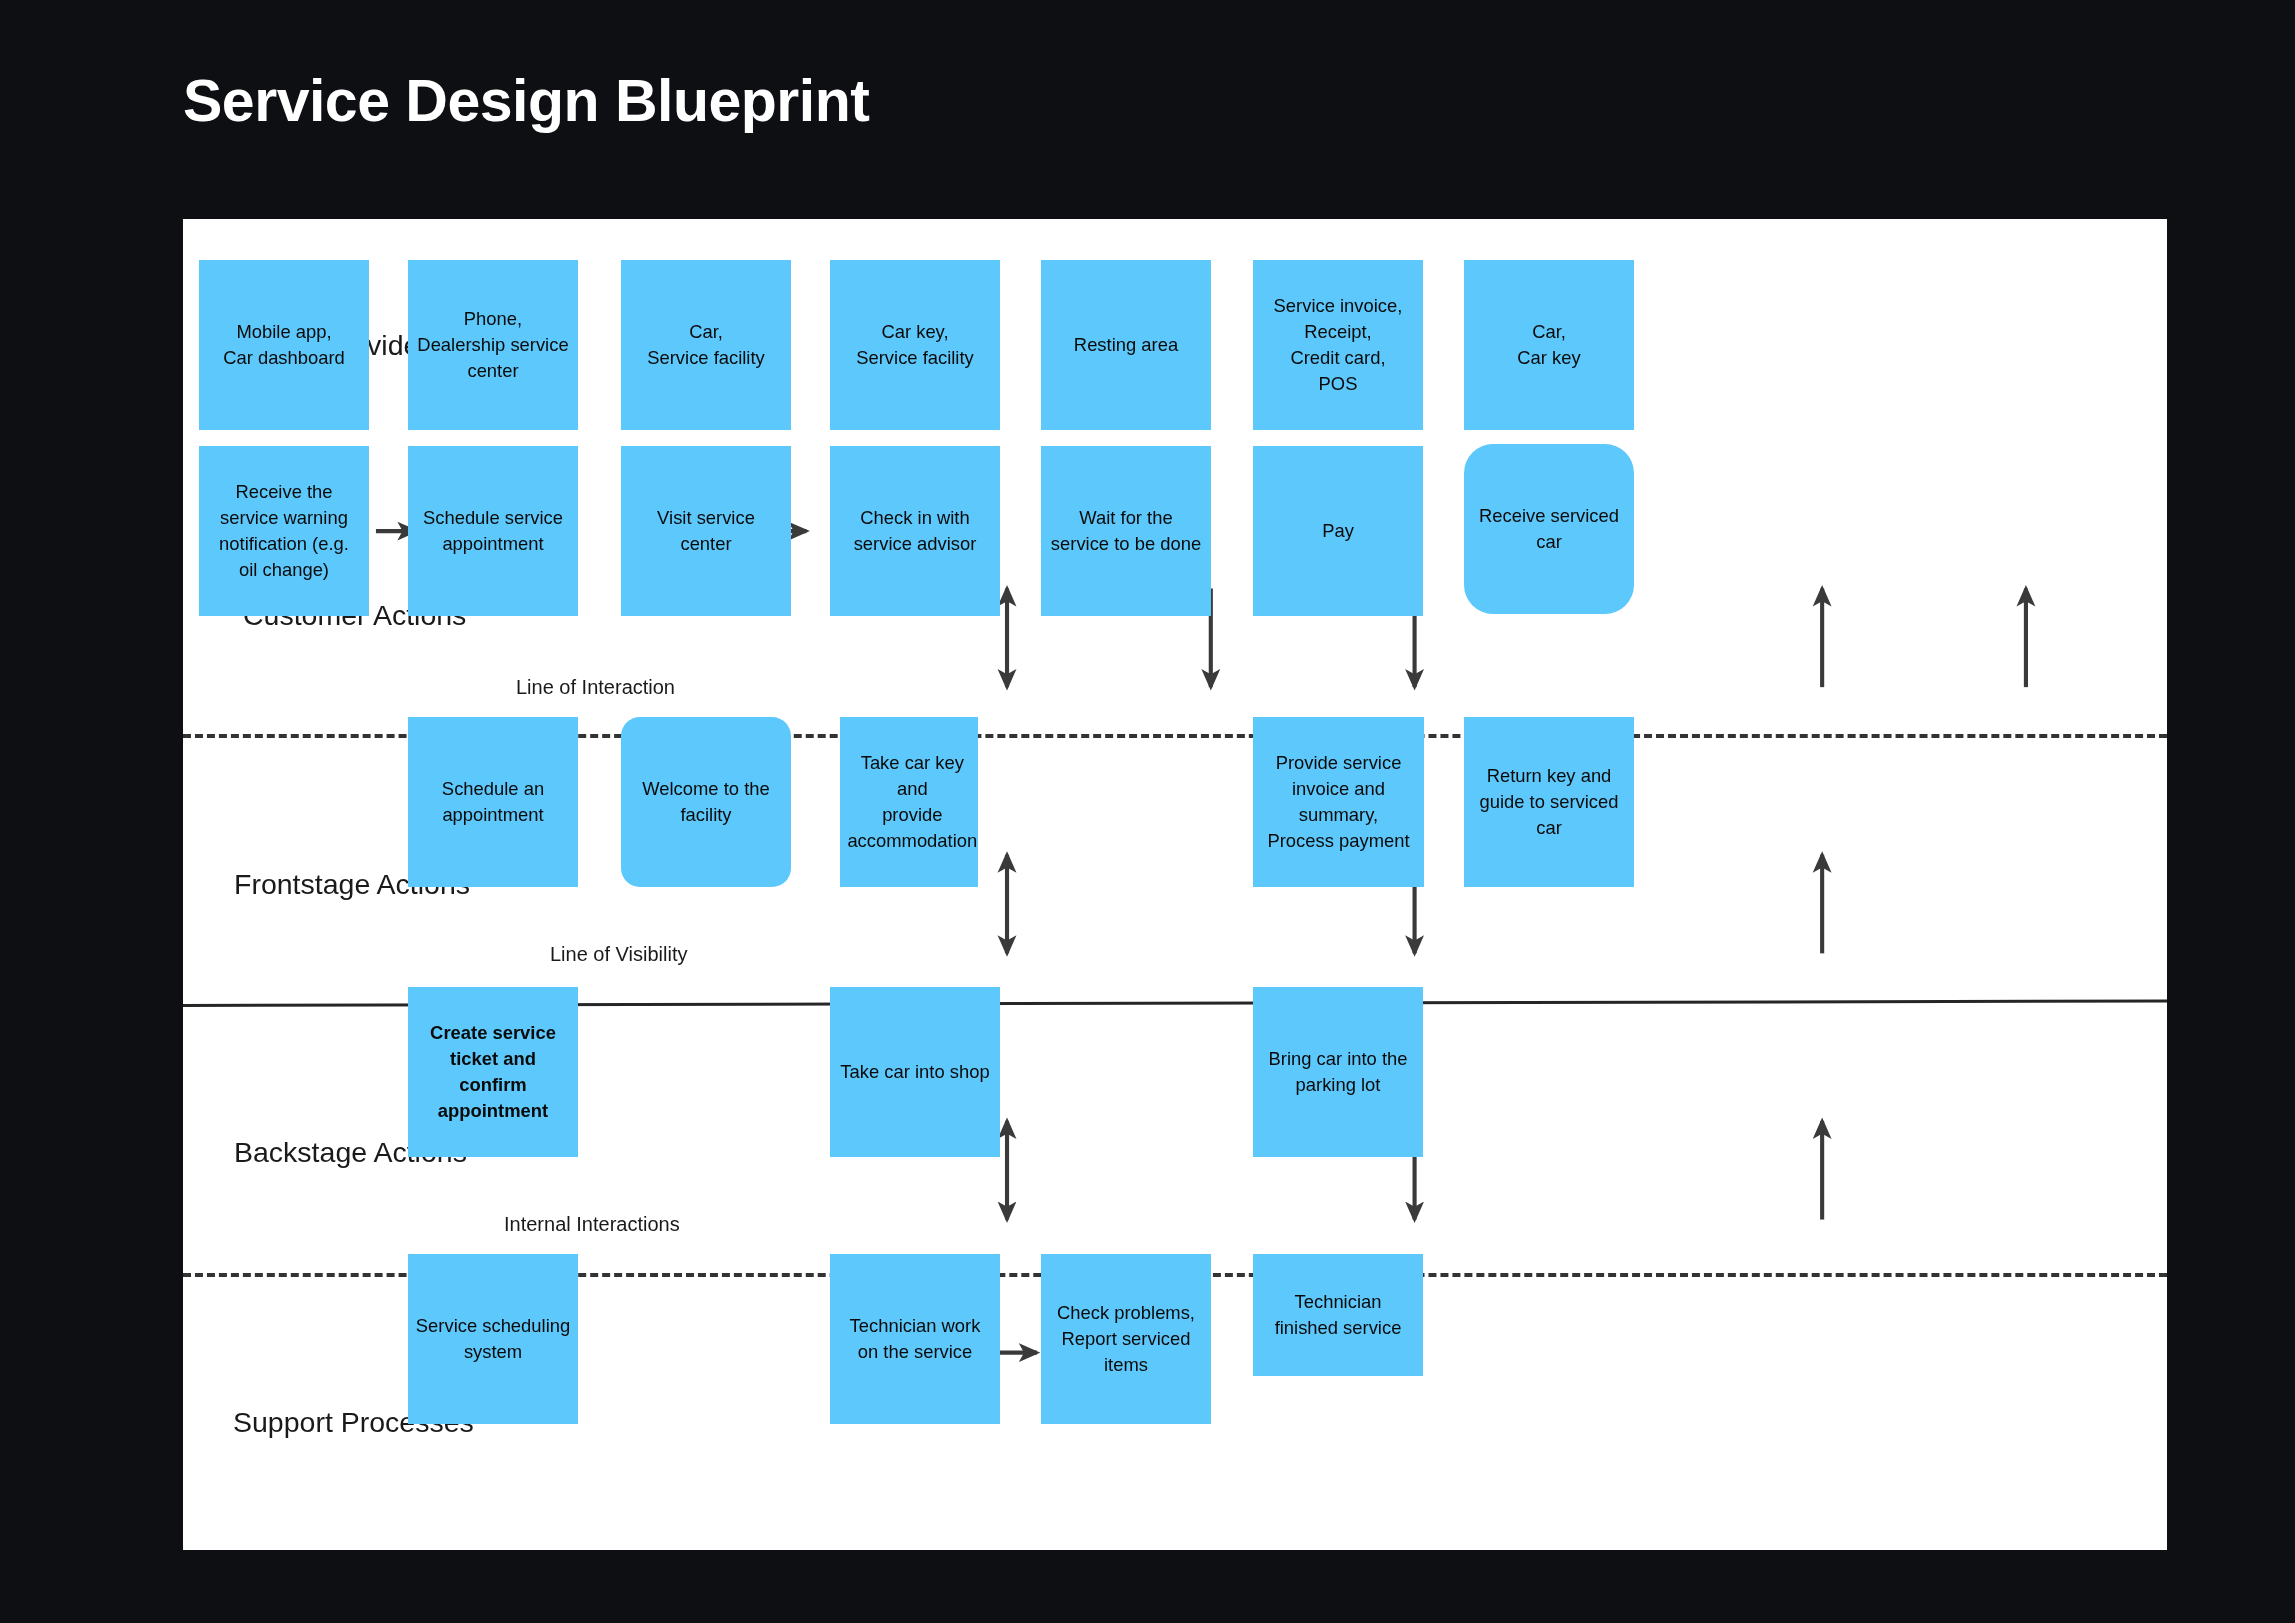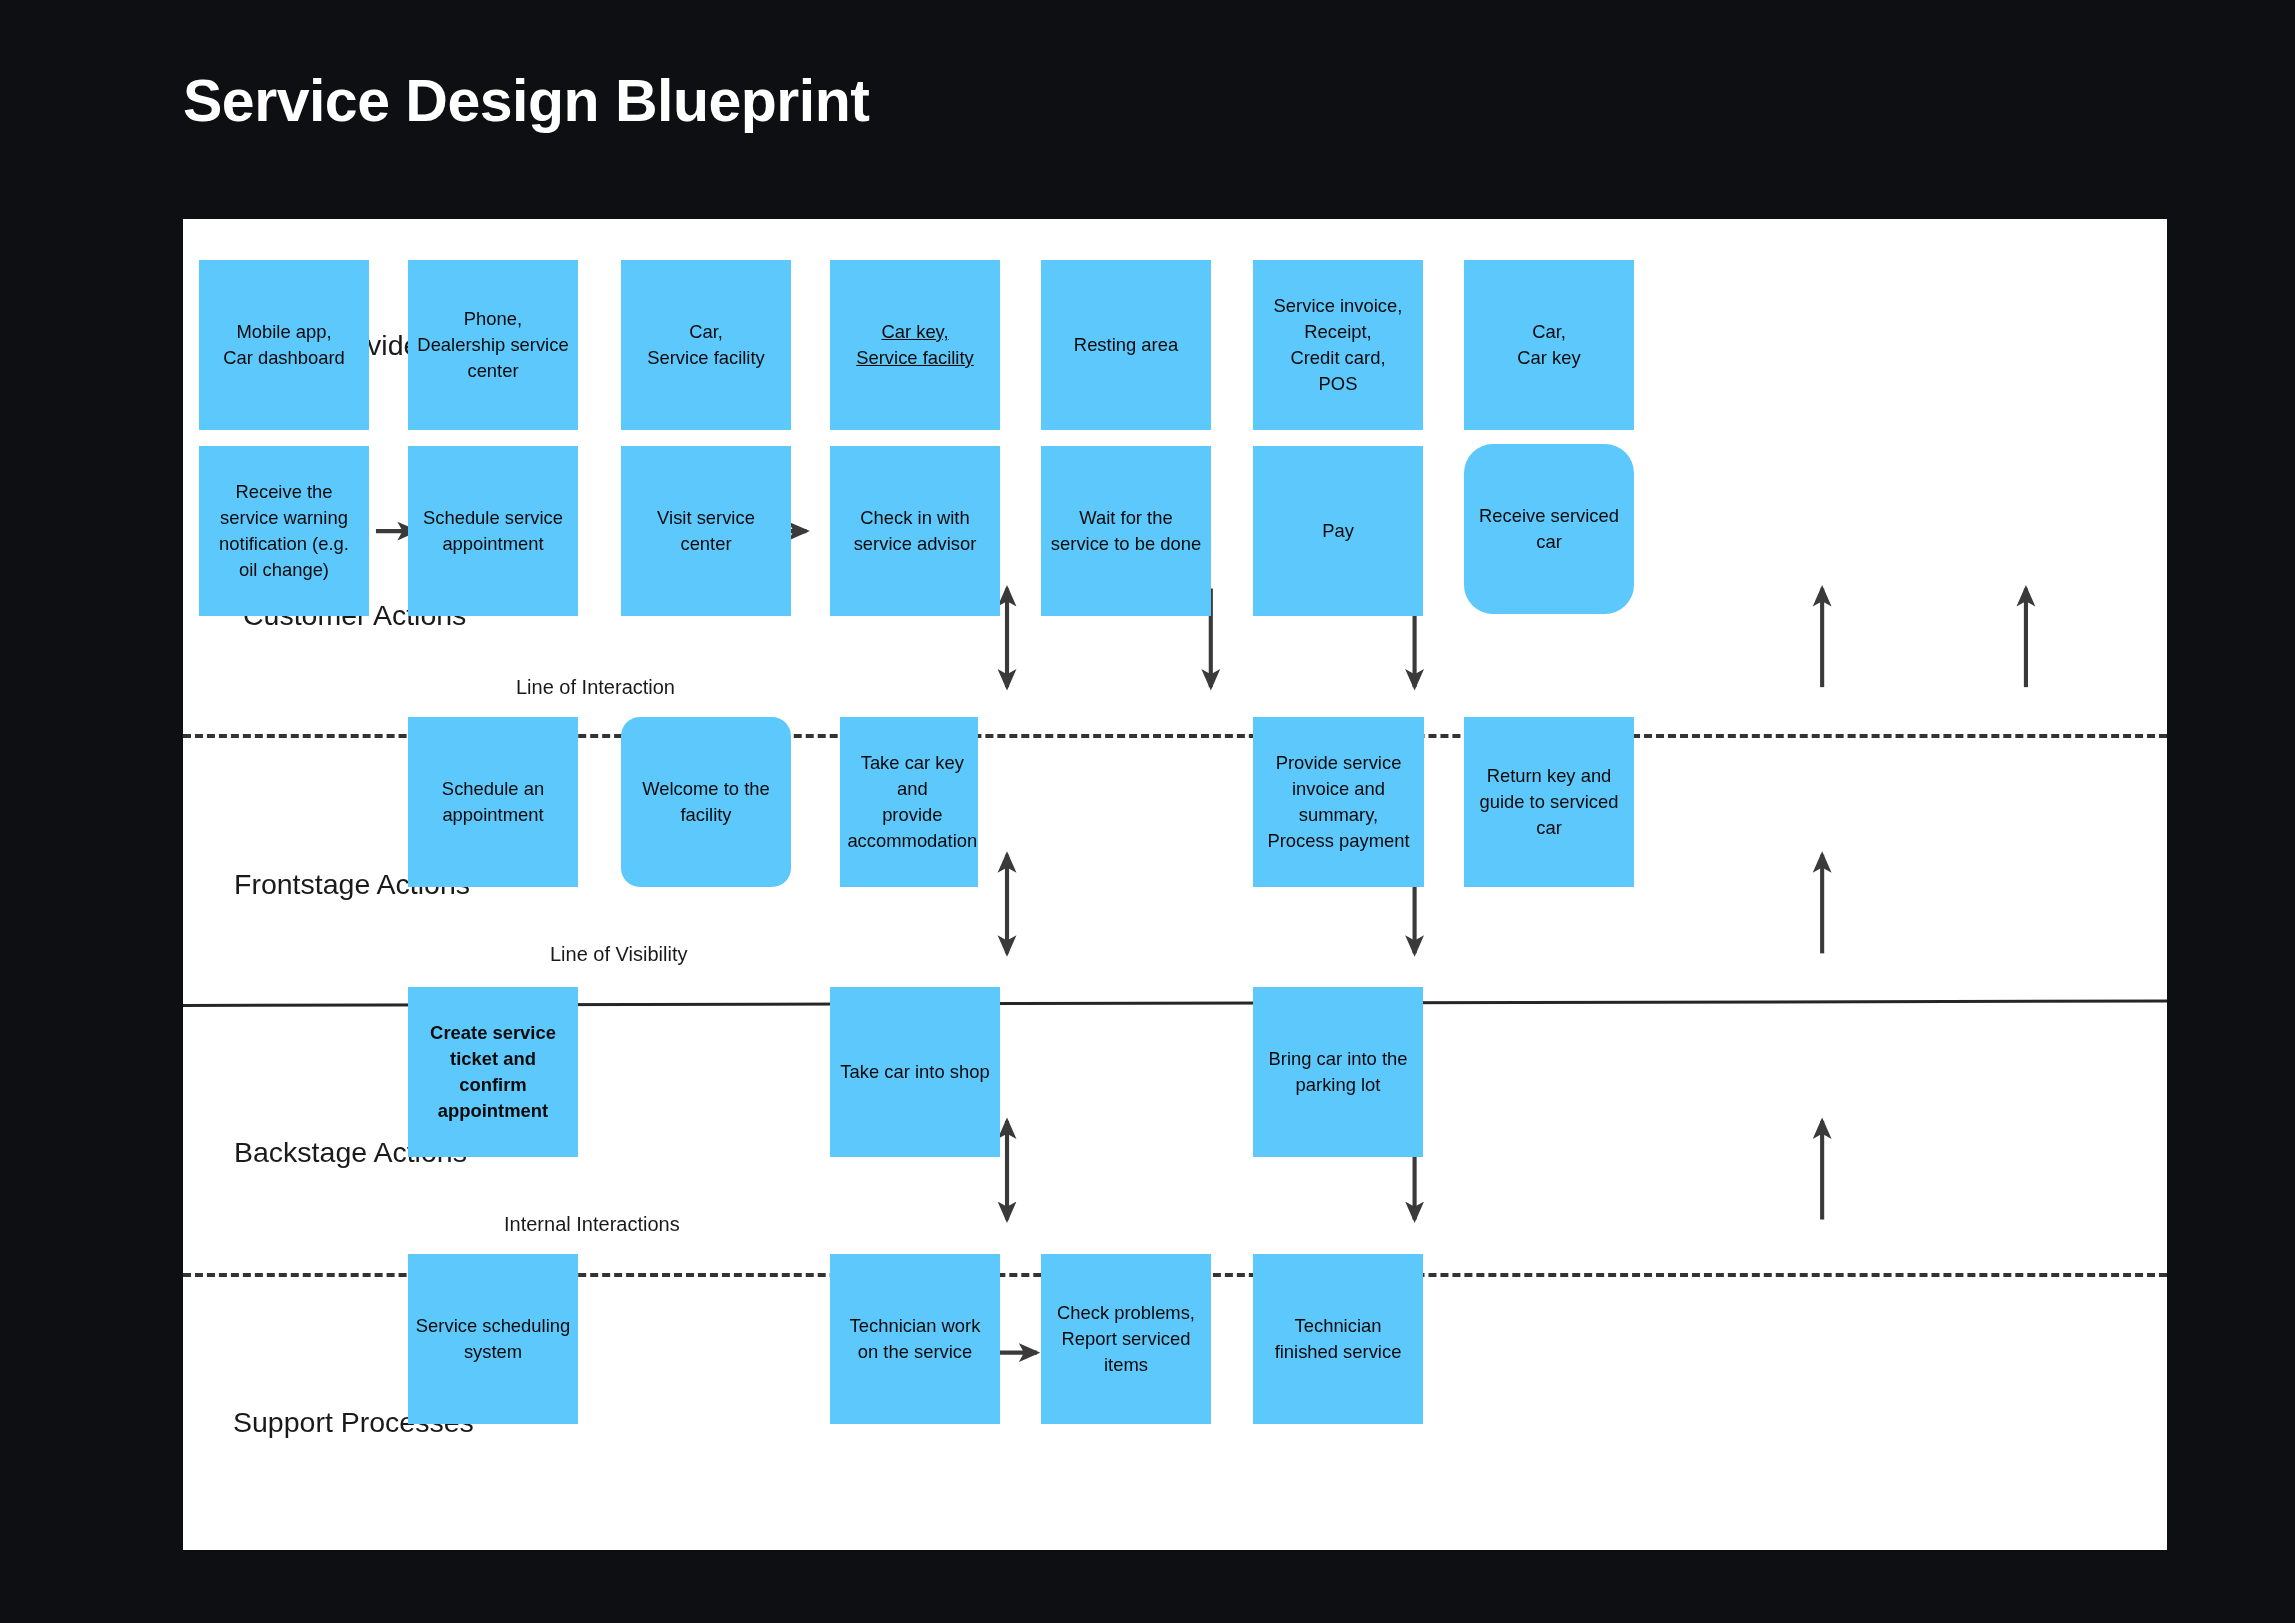--- a/index.html
+++ b/index.html
@@ -135,21 +135,21 @@
     <div class="sep-label" style="left:321px;top:1017px;">Internal Interactions</div>
     <div class="sep-solid" style="left:0px;top:1054px;width:1984px;border-top:4.1px dashed #333333;"></div>
 
     <div class="box" style="left:16px;   top:41px; width:170px; height:170px;">Mobile app,
 Car dashboard</div>
     <div class="box" style="left:225px;  top:41px; width:170px; height:170px;">Phone,
 Dealership service
 center</div>
     <div class="box" style="left:438px;  top:41px; width:170px; height:170px;">Car,
 Service facility</div>
-    <div class="box" style="left:647px; top:41px; width:170px; height:170px;text-decoration:underline;">Car key,
+    <div class="box" style="left:647px; top:41px; width:170px; height:170px;">Car key,
 Service facility</div>
     <div class="box" style="left:858px; top:41px; width:170px; height:170px;">Resting area</div>
     <div class="box" style="left:1070px; top:41px; width:170px; height:170px;">Service invoice,
 Receipt,
 Credit card,
 POS</div>
     <div class="box" style="left:1281px; top:41px; width:170px; height:170px;">Car,
 Car key</div>
 
     <div class="box" style="left:16px;   top:227px; width:170px; height:170px;">Receive the
@@ -190,18 +190,18 @@
     <div class="box" style="left:1070px; top:768px; width:170px; height:170px;">Bring car into the
 parking lot</div>
 
     <div class="box" style="left:225px;  top:1035px; width:170px; height:170px;">Service scheduling
 system</div>
     <div class="box" style="left:647px; top:1035px; width:170px; height:170px;">Technician work
 on the service</div>
     <div class="box" style="left:858px; top:1035px; width:170px; height:170px;">Check problems,
 Report serviced
 items</div>
-    <div class="box" style="left:1070px; top:1035px; width:170px; height:170px;">Technician
+    <div class="box" style="left:1070px; top:1035px; width:170px; height:122px;">Technician
 finished service</div>
 
   </div>
 </div>
 
 
 </body></html>

